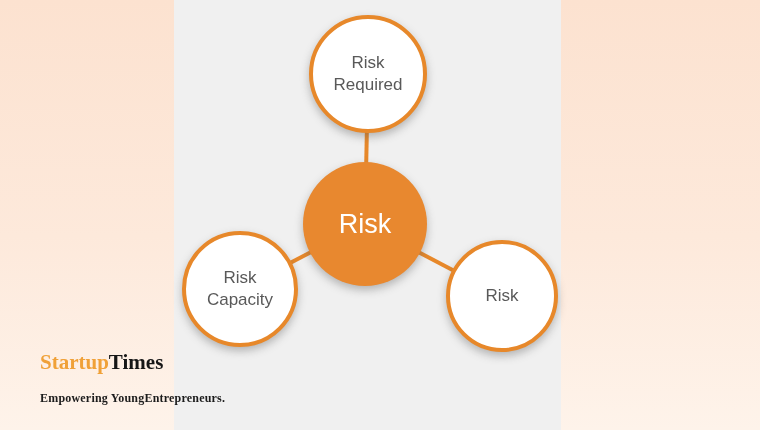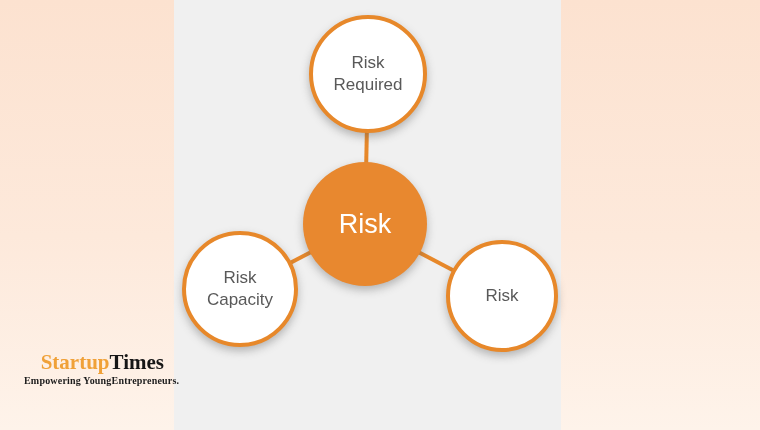--- a/index.html
+++ b/index.html
@@ -36,33 +36,33 @@
     background:#E8882F;
     color:#FFFFFF;
     font-size:27px;line-height:35px;
   }
   .node-required{left:309px;top:15px;width:118px;height:118px;}
   .node-profile{left:303px;top:162px;width:124px;height:124px;}
   .node-capacity{left:182px;top:231px;width:116px;height:116px;}
   .node-tolerance{left:446px;top:240px;width:112px;height:112px;}
   .label-line{display:block;}
   .watermark{
-    position:absolute;left:24px;top:351px;width:140px;
-    text-align:right;
+    position:absolute;left:40px;top:351px;width:140px;
+    text-align:left;
     font-family:"Liberation Serif","DejaVu Serif",serif;
   }
   .brand{
     font-size:21px;font-weight:bold;line-height:22px;
     white-space:nowrap;
   }
   .brand-part1{color:#F0A138;}
   .brand-part2{color:#161616;}
   .tagline{
-    font-size:10px;font-weight:bold;color:#1C1C1C;
-    letter-spacing:0.2px;margin-top:2px;white-space:nowrap;
+    font-size:12px;font-weight:bold;color:#1C1C1C;
+    letter-spacing:0.2px;margin-top:18px;white-space:nowrap;
   }
 </style>
 </head>
 <body>
 
 <div class="stage">
 
   <div class="panel"></div>
 
   <svg class="connectors" viewBox="0 0 760 430" xmlns="http://www.w3.org/2000/svg">

